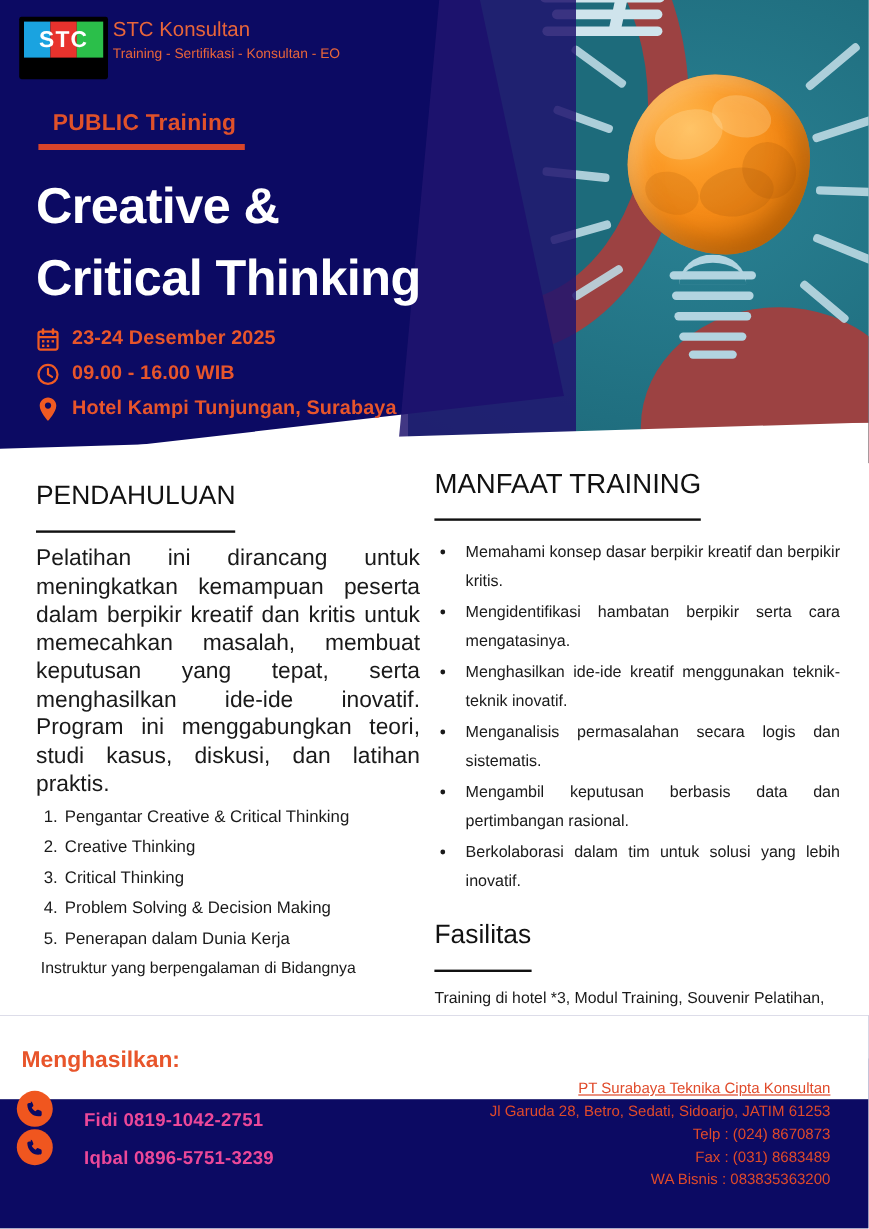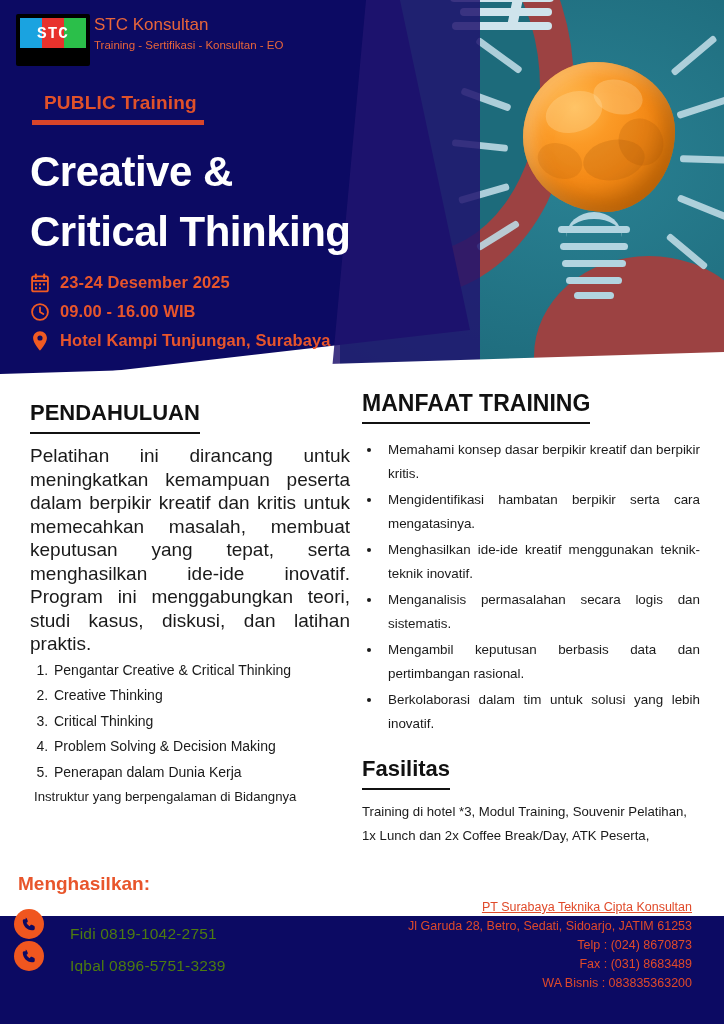--- a/index.html
+++ b/index.html
@@ -45,21 +45,21 @@
   .hdr-white-wedge{position:absolute;left:0;top:352px;width:724px;height:46px;background:#fff;
     clip-path: polygon(0 22px, 724px 0px, 724px 46px, 0 46px);}
 
   
   .logo{position:absolute;left:16px;top:14px;width:74px;height:52px;background:#000;
         border-radius:2px;overflow:hidden;}
   .logo-top{position:absolute;left:4px;top:4px;width:66px;height:30px;display:flex;}
   .lt{flex:1;}
   .lt1{background:#1aa3e0;} .lt2{background:#e8322d;} .lt3{background:#2bbf4a;}
   .logo-letters{position:absolute;left:4px;top:6px;width:66px;height:28px;
-    font-family:Liberation Mono, monospace;font-weight:700;font-size:16px;color:#fff;
+    font-family:Liberation Sans, sans-serif;font-weight:700;font-size:19px;color:#fff;
     letter-spacing:1px;text-align:center;line-height:28px;}
   .logo-word{position:absolute;left:0;top:34px;width:74px;text-align:center;
     font-family:"DejaVu Sans",sans-serif;font-weight:700;font-size:10px;color:#fff;letter-spacing:.5px;margin-top:48px;}
   .brand{position:absolute;left:94px;top:14px;}
   .brand-name{font-size:17px;color:#e8653a;font-weight:400;line-height:22px;}
   .brand-sub{font-size:11.5px;color:#e8653a;line-height:18px;}
 
   .public-training{position:absolute;left:32px;top:92px;font-size:19px;font-weight:700;color:#e0512a;letter-spacing:.2px;margin-left:12px;}
   .accent-bar{position:absolute;left:32px;top:120px;width:172px;height:5px;background:#d9452a;}
 
@@ -69,39 +69,39 @@
   .meta{position:absolute;left:30px;top:268px;width:420px;}
   .meta-row{display:flex;align-items:center;height:29px;}
   .meta-ico{width:30px;height:24px;display:flex;align-items:center;justify-content:flex-start;color:#f05a22;}
   .meta-txt{font-size:16.5px;font-weight:700;color:#e8552b;letter-spacing:.1px;}
 
   
   .body-area{position:absolute;left:0;top:386px;width:724px;height:480px;background:#fff;}
   .col-l{position:absolute;left:30px;top:14px;width:320px;}
   .col-r{position:absolute;left:362px;top:4px;width:338px;}
 
-  h2.sec{font-size:22px;font-weight:700;color:#111;margin:0 0 10px 0;display:inline-block;
-         border-bottom:2.5px solid #111;padding-bottom:6px;line-height:26px;}
+  h2.sec{font-size:22px;font-weight:400;color:#111;margin:0 0 10px 0;display:inline-block;
+         border-bottom:2.5px solid #111;padding-bottom:16px;line-height:26px;}
   .para{font-size:19px;line-height:23.5px;color:#1a1a1a;text-align:justify;margin:0;}
   .para-l{font-size:13.2px;line-height:23.5px;color:#1a1a1a;margin:0;}
 
   ol.materi{margin:2px 0 0 0;padding-left:22px;font-size:14px;line-height:25.5px;color:#1a1a1a;}
   ol.materi li{padding-left:2px;}
   ul.manfaat{margin:4px 0 0 0;padding-left:20px;font-size:13.4px;line-height:24px;color:#1a1a1a;text-align:justify;}
   ul.manfaat li{margin-bottom:2px;padding-left:6px;}
 
   
   .footer{position:absolute;left:0;top:846px;width:724px;height:178px;overflow:hidden;}
   .footer-bg{position:absolute;left:0;top:0;width:724px;height:178px;background:#0c0a63;}
   .footer-wave{position:absolute;left:0;top:0;width:724px;height:70px;background:#fff;}
   .reg-title{position:absolute;left:18px;top:27px;font-size:19px;font-weight:700;color:#e8552b;}
   .contact{position:absolute;left:14px;top:62px;width:330px;}
   .c-row{display:flex;align-items:center;height:32px;margin-bottom:0px;}
   .c-ico{width:30px;height:30px;border-radius:50%;background:#f0561f;display:flex;align-items:center;justify-content:center;flex:0 0 30px;}
-  .c-txt{margin-left:26px;font-size:15.5px;font-weight:400;color:#4d7c0f;letter-spacing:.2px;margin-top:20px;}
+  .c-txt{margin-left:26px;font-size:15.5px;font-weight:700;color:#ec4899;letter-spacing:.2px;margin-top:20px;}
 
   .company{position:absolute;right:32px;top:52px;width:360px;text-align:right;color:#e04a2a;}
   .co-name{font-size:12.5px;text-decoration:underline;line-height:19px;}
   .co-line{font-size:12.5px;line-height:19px;}
 </style>
 </head>
 <body>
 
 <div class="poster">
 

